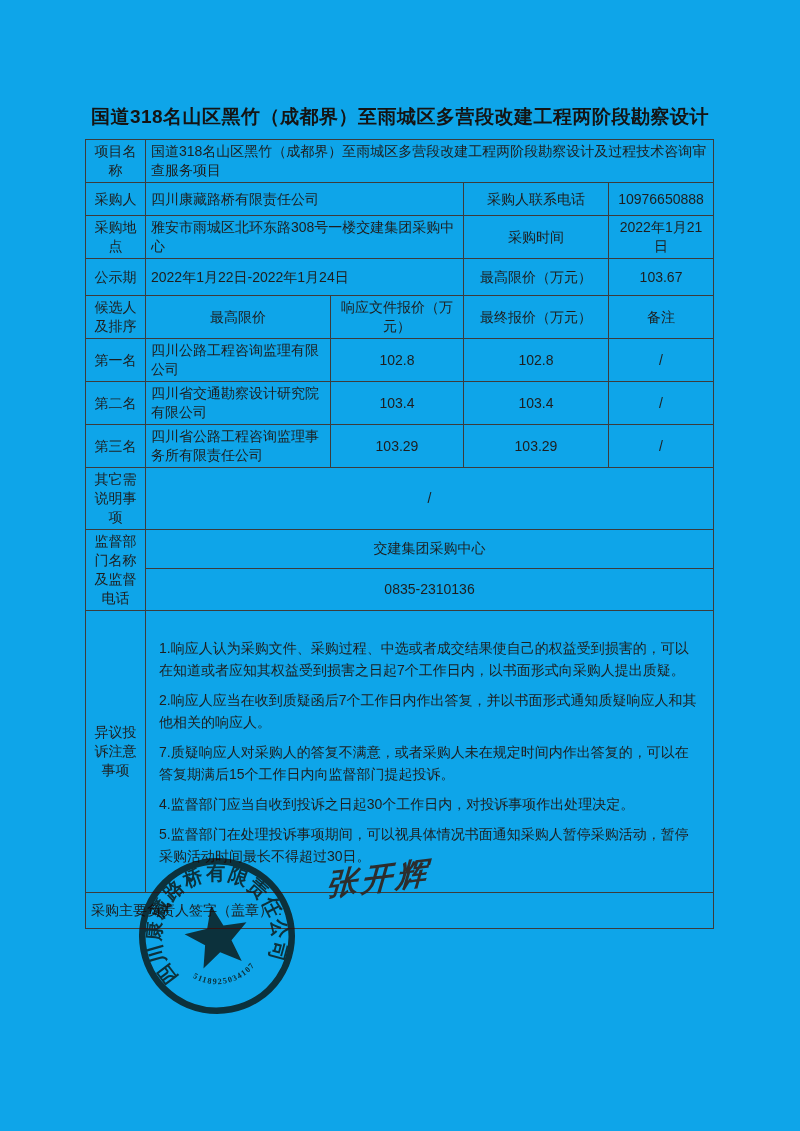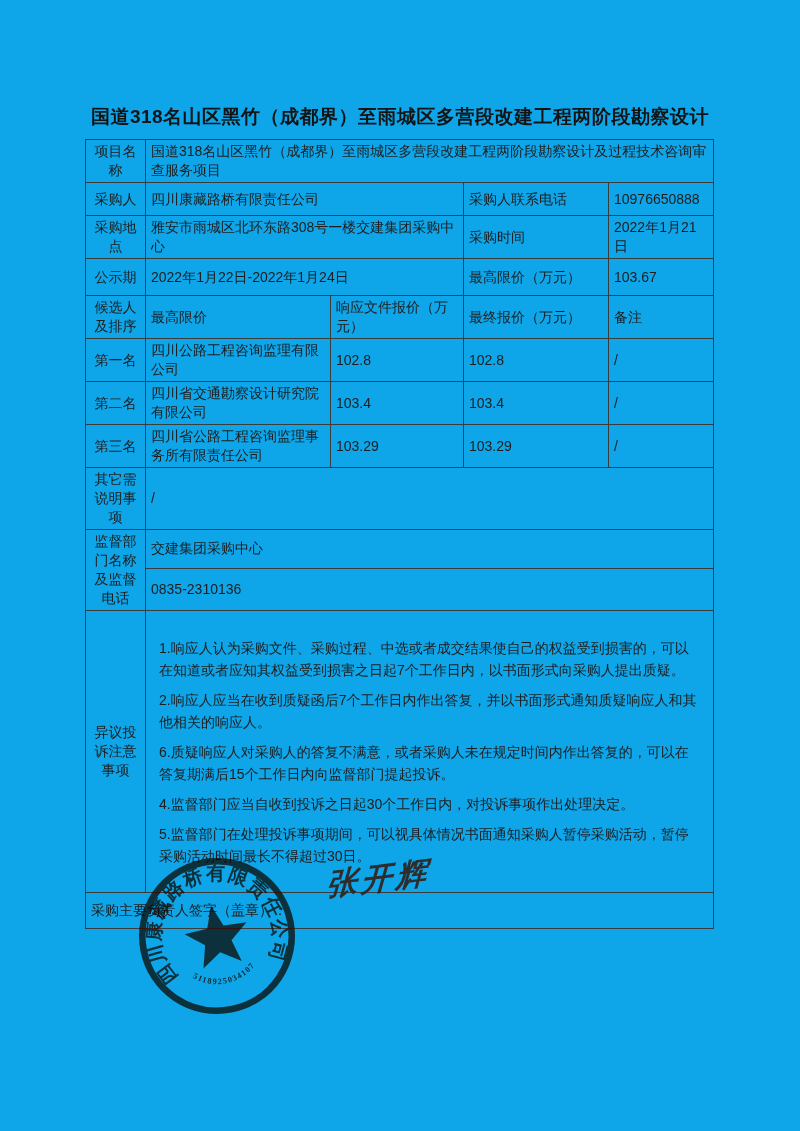--- a/index.html
+++ b/index.html
@@ -34,21 +34,21 @@
   }
   table.doc-table td {
     border: 1.6px solid #3c3c3c;
     padding: 2px 5px;
     line-height: 19px;
     vertical-align: middle;
     word-break: break-all;
     overflow-wrap: break-word;
   }
   td.lbl { padding: 2px 2px 2px 3px; text-align: center; }
-  td.c   { text-align: left; }
+  td.c   { text-align: center; }
   td.l   { text-align: left; }
   td.notice-cell { padding: 6px 10px 6px 9px; }
   .notice-cell p { margin: 8px; line-height: 22px; text-align: left; }
   .sig-cell { padding-left: 4px; }
   
   .signature {
     position: absolute;
     left: 326px;
     top: 858px;
     font-family: "DejaVu Serif", serif;
@@ -164,21 +164,21 @@
     </tr>
     <tr style="height:40px">
       <td class="c" colspan="4">0835-2310136</td>
     </tr>
 
     <tr style="height:282px">
       <td class="lbl">异议投诉注意事项</td>
       <td class="notice-cell" colspan="4">
         <p>1.响应人认为采购文件、采购过程、中选或者成交结果使自己的权益受到损害的，可以在知道或者应知其权益受到损害之日起7个工作日内，以书面形式向采购人提出质疑。</p>
         <p>2.响应人应当在收到质疑函后7个工作日内作出答复，并以书面形式通知质疑响应人和其他相关的响应人。</p>
-        <p>6.质疑响应人对采购人的答复不满意，或者采购人未在规定时间内作出答复的，可以在答复期满后15个工作日内向监督部门提起投诉。</p>
+        <p>7.质疑响应人对采购人的答复不满意，或者采购人未在规定时间内作出答复的，可以在答复期满后15个工作日内向监督部门提起投诉。</p>
         <p>4.监督部门应当自收到投诉之日起30个工作日内，对投诉事项作出处理决定。</p>
         <p>5.监督部门在处理投诉事项期间，可以视具体情况书面通知采购人暂停采购活动，暂停采购活动时间最长不得超过30日。</p>
       </td>
     </tr>
 
     <tr style="height:36px">
       <td class="l sig-cell" colspan="5">采购主要负责人签字（盖章）：</td>
     </tr>
   </tbody>
     </table>

